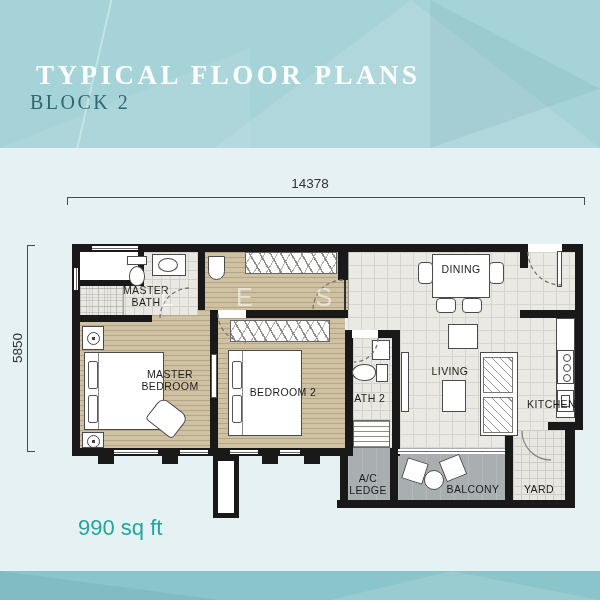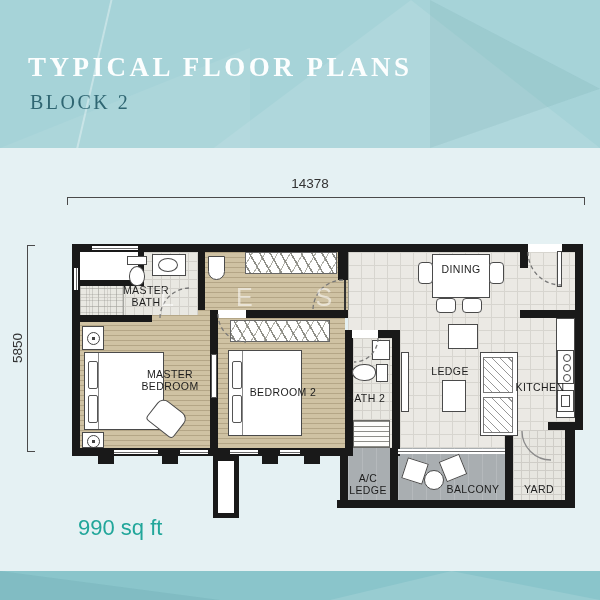--- a/index.html
+++ b/index.html
@@ -9,21 +9,21 @@
     --c-dim-line:#4a4a4a; --c-subtitle-color:#2f6672;
   }
   html,body{margin:0;padding:0;}
   .sheet{position:relative;width:600px;height:600px;overflow:hidden;
          background:var(--c-page-bg);font-family:"Liberation Sans",sans-serif;}
   .abs{position:absolute;box-sizing:border-box;}
   
   .band-top{left:0;top:0;width:600px;height:148px;background:var(--c-header-bg);overflow:hidden;}
   .band-bot{left:0;top:571px;width:600px;height:29px;background:var(--c-footer-bg);overflow:hidden;}
   .tri{position:absolute;}
-  .page-title{position:absolute;left:28px;top:52px;margin:0;font-family:"Liberation Serif",serif;
+  .page-title{position:absolute;left:28px;top:52px;margin:8px;font-family:"Liberation Serif",serif;
       font-size:27px;font-weight:700;letter-spacing:3.5px;color:#fcfefe;}
   .page-subtitle{position:absolute;left:30px;top:91px;margin:0;font-family:"Liberation Serif",serif;
       font-size:20px;font-weight:500;letter-spacing:2.5px;color:var(--c-subtitle-color);}
   
   .floor{position:absolute;z-index:1;}
   .tile{background-color:var(--c-tile-floor);
     background-image:linear-gradient(#d7d5cf 1px,transparent 1px),linear-gradient(90deg,#d7d5cf 1px,transparent 1px);
     background-size:13px 13px;}
   .bathtile{background-color:var(--c-bath-floor);
     background-image:linear-gradient(#d3d1cb 1px,transparent 1px),linear-gradient(90deg,#d3d1cb 1px,transparent 1px);
@@ -219,22 +219,22 @@
     <path d="M 218 314 A 28 28 0 0 0 246 342" fill="none" stroke="#777" stroke-width="1.3" stroke-dasharray="4 3"></path>
     <path d="M 160 318 A 30 30 0 0 1 190 288" fill="none" stroke="#777" stroke-width="1.3" stroke-dasharray="4 3"></path>
     <path d="M 522 431 A 29 29 0 0 0 551 460" fill="none" stroke="#8a8a8a" stroke-width="1.3"></path>
   </svg>
 
   <div class="rl" style="left:138px;top:296px;width:64px;padding-left:16px;">MASTER BATH</div>
   <div class="rl" style="left:170px;top:380px;width:84px;">MASTER BEDROOM</div>
   <div class="rl" style="left:283px;top:392px;width:100px;">BEDROOM 2</div>
   <div class="rl" style="left:366px;top:398px;width:70px;">BATH 2</div>
   <div class="rl" style="left:461px;top:269px;width:70px;">DINING</div>
-  <div class="rl" style="left:450px;top:371px;width:64px;">LEDGE</div>
-  <div class="rl" style="left:540px;top:387px;width:72px;">KITCHEN</div>
+  <div class="rl" style="left:450px;top:371px;width:64px;">LIVING</div>
+  <div class="rl" style="left:540px;top:404px;width:72px;text-align:right;">KITCHEN</div>
   <div class="rl" style="left:368px;top:484px;width:46px;">A/C LEDGE</div>
   <div class="rl" style="left:473px;top:489px;width:80px;">BALCONY</div>
   <div class="rl" style="left:539px;top:489px;width:60px;">YARD</div>
   <div class="watermark" style="left:160px;top:283px;">L E S</div>
 
   <div class="area-label" style="left:78px;top:515px;">990 sq ft</div>
 
   <div class="abs band-bot">
     <div class="tri" style="left:330px;top:0;width:270px;height:29px;background:rgba(255,255,255,.12);clip-path:polygon(45% 0,100% 100%,0 100%);"></div>
     <div class="tri" style="left:0;top:0;width:220px;height:29px;background:rgba(25,95,105,.08);clip-path:polygon(0 0,100% 100%,0 100%);"></div>

